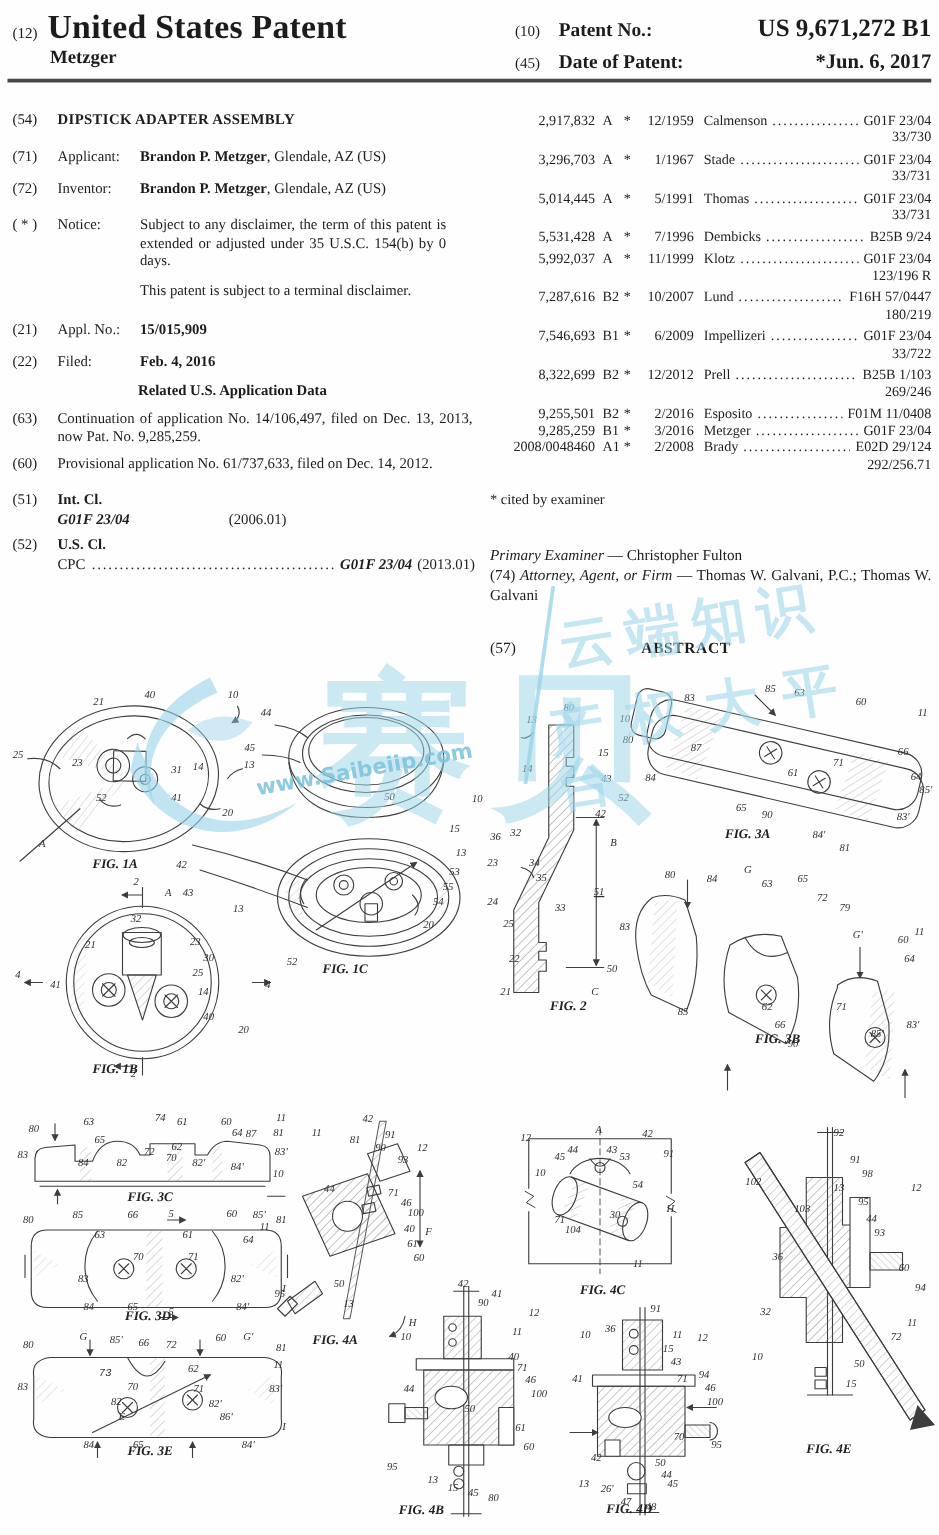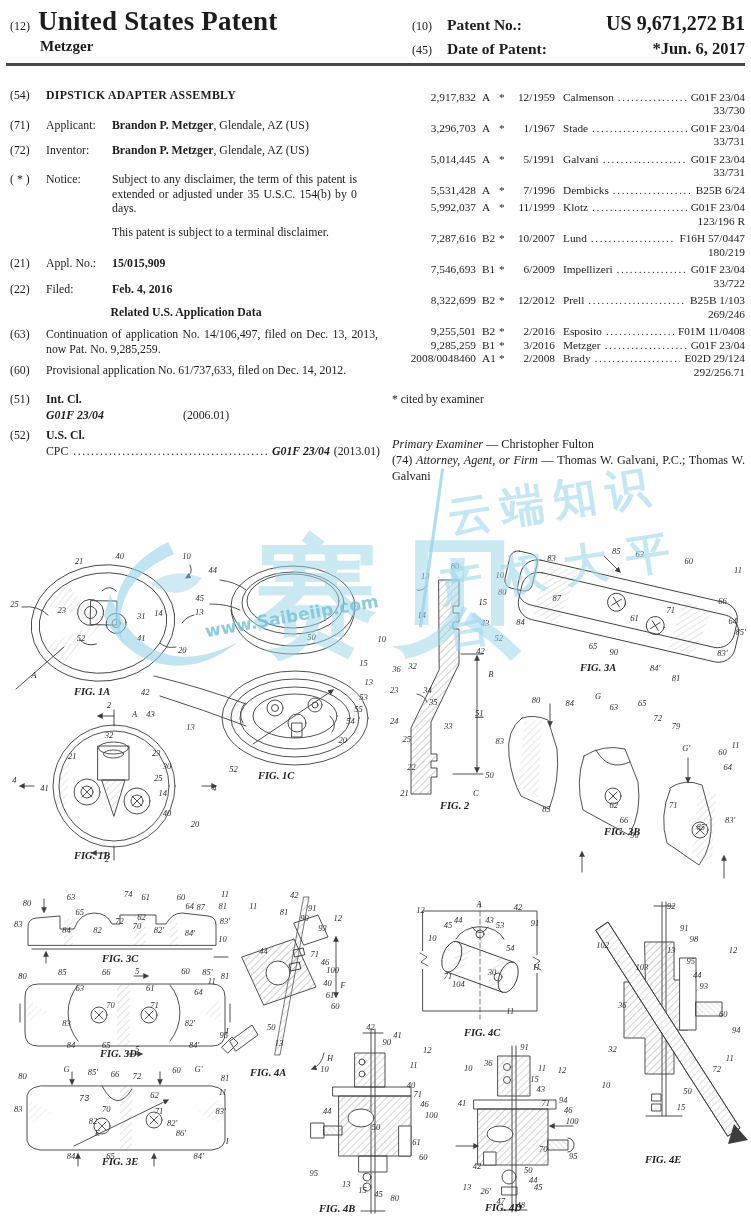--- a/index.html
+++ b/index.html
@@ -210,33 +210,33 @@
         <span class="rm">Stade</span>
         <span class="rdots"></span>
         <span class="rc">G01F 23/04</span>
       </div>
       <div class="ref-sub">33/731</div>
       <div class="ref-row">
         <span class="rn">5,014,445</span>
         <span class="rk">A</span>
         <span class="rs">*</span>
         <span class="rd">5/1991</span>
-        <span class="rm">Galvani</span>
+        <span class="rm">Thomas</span>
         <span class="rdots"></span>
         <span class="rc">G01F 23/04</span>
       </div>
       <div class="ref-sub">33/731</div>
       <div class="ref-row">
         <span class="rn">5,531,428</span>
         <span class="rk">A</span>
         <span class="rs">*</span>
         <span class="rd">7/1996</span>
         <span class="rm">Dembicks</span>
         <span class="rdots"></span>
-        <span class="rc">B25B 6/24</span>
+        <span class="rc">B25B 9/24</span>
       </div>
       <div class="ref-row">
         <span class="rn">5,992,037</span>
         <span class="rk">A</span>
         <span class="rs">*</span>
         <span class="rd">11/1999</span>
         <span class="rm">Klotz</span>
         <span class="rdots"></span>
         <span class="rc">G01F 23/04</span>
       </div>
@@ -307,20 +307,24 @@
       <span class="ital">Primary Examiner</span>
       <span>— Christopher Fulton</span>
     </div>
     <div id="attorney-line">
       <span>(74)</span>
       <span class="ital">Attorney, Agent, or Firm</span>
       <span>— Thomas W. Galvani, P.C.; Thomas W. Galvani</span>
     </div>
   </div>
 
+  <div id="abstract-head">
+    <span>(57)</span>
+    <span id="abstract-title">ABSTRACT</span>
+  </div>
 </div>
 
 <figure class="fig" style="left:8px;top:545px;width:215px;height:155px">
   <svg width="215" height="155" viewBox="0 0 215 155">
     <g transform="rotate(-7 95 78)">
       <ellipse cx="95" cy="78" rx="72" ry="58"></ellipse>
       <ellipse cx="95" cy="78" rx="64" ry="50"></ellipse>
       <path d="M60,30 L95,78 L38,52 Z" fill="url(#hat)" fill-opacity=".4" stroke="none"></path>
       <path d="M48,116 L95,78 L34,92 Z" fill="url(#hat)" fill-opacity=".4" stroke="none"></path>
       <rect x="84" y="56" width="26" height="24" transform="rotate(8 97 68)"></rect>

